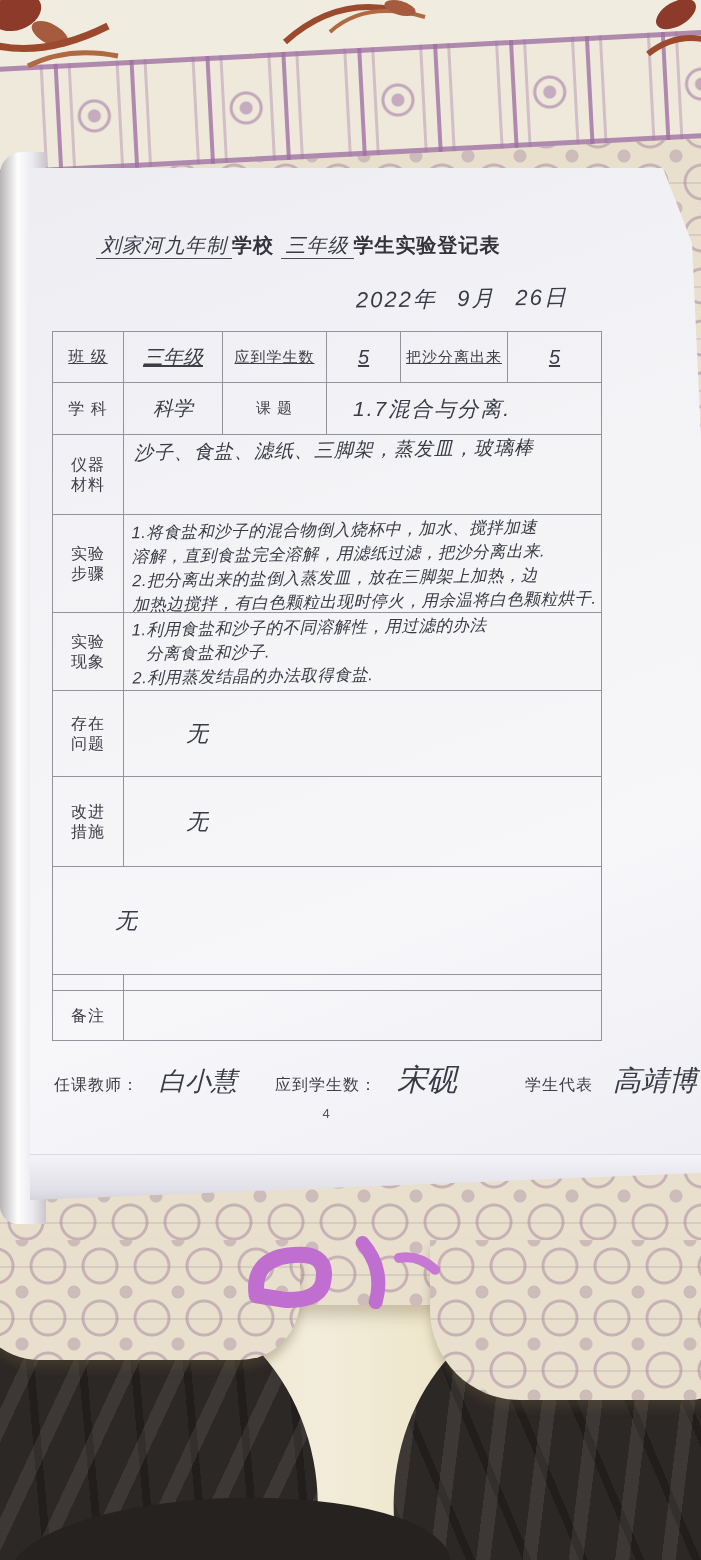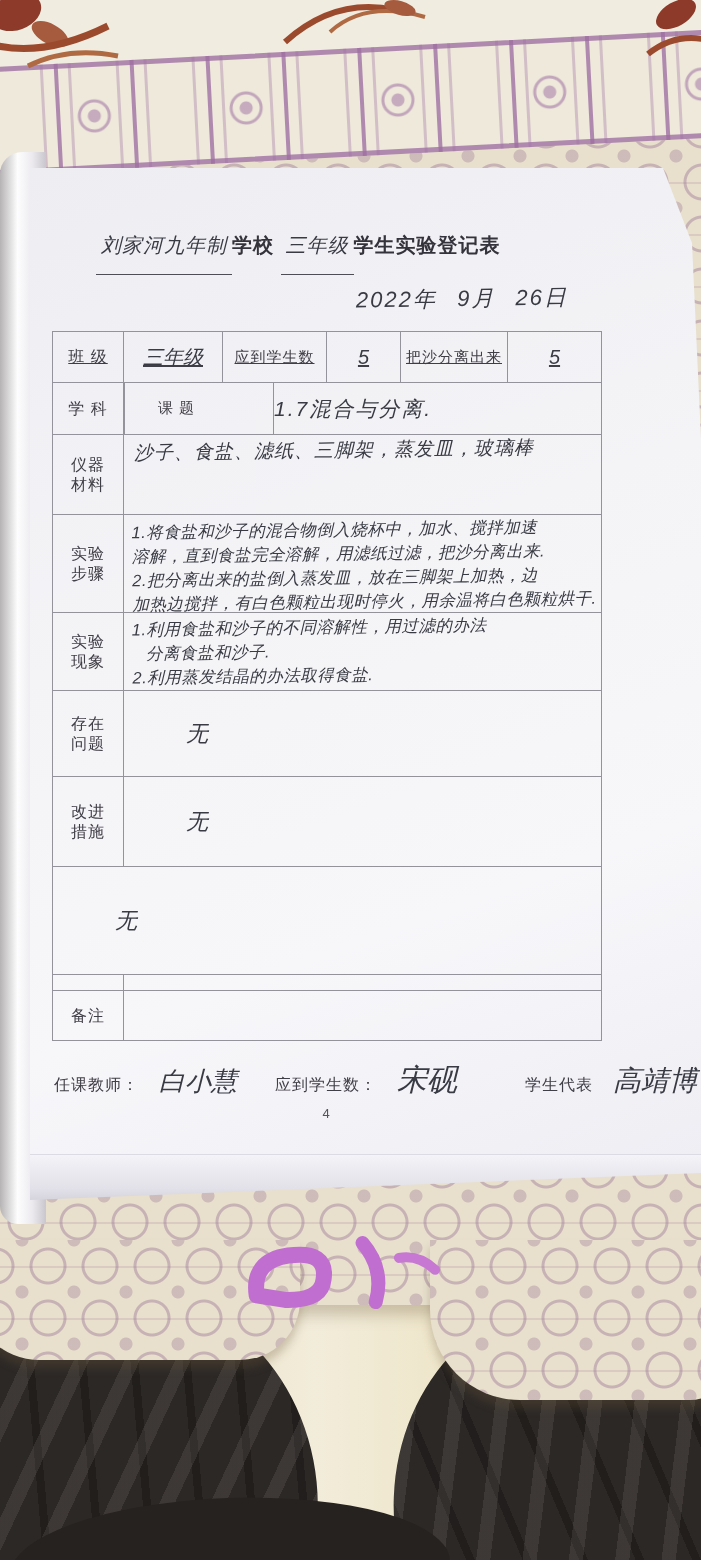--- a/index.html
+++ b/index.html
@@ -60,39 +60,39 @@
     background:linear-gradient(160deg,#eeedf2 0%,#f4f3f6 40%,#f7f6f9 70%,#eeedf3 100%);
     clip-path:polygon(0 0,633px 0,662px 75px,671px 270px,671px 1005px,0 1032px);
     filter:drop-shadow(0 8px 10px rgba(90,70,60,.30));}
   .pad-edge{position:absolute;left:0;bottom:0;width:100%;height:48px;
     background:linear-gradient(#f4f3f7 0%,#e2e1e9 70%,#d2d0da 100%);
     border-top:1px solid #dcdbe3;}
   
   .title-line{position:absolute;top:64px;left:66px;font-size:20px;font-weight:600;
     color:#34323a;letter-spacing:1px;white-space:nowrap;}
   .hand{font-style:italic;color:#383b44;font-weight:400;}
-  .u-hand{border-bottom:1.5px solid #4e4c55;padding:0 5px 18px;}
+  .u-hand{border-bottom:1.5px solid #4e4c55;padding:0 5px 2px;}
   .date-line{position:absolute;top:116px;left:326px;font-size:22px;letter-spacing:2px;word-spacing:12px;white-space:nowrap;}
   .tbl{position:absolute;left:22px;top:163px;width:548px;border:1px solid #94929b;}
   .trow{display:flex;border-top:1px solid #94929b;box-sizing:border-box;}
   .trow:first-child{border-top:none;text-decoration:underline;}
   .tlabel{flex:0 0 70px;width:70px;border-right:1px solid #94929b;display:flex;flex-direction:column;
     align-items:center;justify-content:center;font-size:16px;letter-spacing:1px;color:#403e46;line-height:20px;}
   .tcell{box-sizing:border-box;display:flex;align-items:center;}
   .bl{border-left:1px solid #94929b;}
   .small-label{font-size:15px;letter-spacing:1px;justify-content:center;color:#403e46;}
   .h50{height:50px}.h52{height:52px}.h80{height:80px}.h98{height:98px}
   .h78{height:78px}.h86{height:86px}.h90{height:90px}.h108{height:108px}.h16{height:16px}
   .grow{flex:1 1 auto;}
   .hand-block{transform:rotate(-0.8deg);}
   .equip-text{font-size:19px;padding:2px 4px 0 10px;align-self:flex-start;letter-spacing:1px;}
   .lines-block{font-size:16.5px;line-height:24px;padding:2px 2px 0 8px;align-self:flex-start;letter-spacing:.5px;}
   .none-val{font-size:22px;margin-left:62px;}
   .center-val{justify-content:center;font-size:20px;}
-  .topic-val{font-size:21px;letter-spacing:2px;margin-left:45px;}
+  .topic-val{font-size:21px;padding-left:26px;letter-spacing:2px;}
   .footer{position:absolute;top:892px;left:24px;width:560px;display:flex;align-items:baseline;white-space:nowrap;}
   .sig-label{font-size:16px;letter-spacing:1px;color:#403e46;}
   .sig-name{margin-left:20px;}
   .page-num{position:absolute;top:938px;left:22px;width:548px;text-align:center;font-size:13px;color:#55535b;}
 </style>
 </head>
 <body>
 
 <div class="floor"></div>
 <div class="leg leg-left"></div>
@@ -148,20 +148,21 @@
       <div class="tcell bl small-label" style="width:104px">应到学生数</div>
       <div class="tcell bl center-val hand" style="width:74px">5</div>
       <div class="tcell bl small-label" style="width:107px">把沙分离出来</div>
       <div class="tcell bl center-val hand grow">5</div>
     </div>
 
     <div class="trow h52">
       <div class="tlabel">
           <span>学 科</span>
         </div>
+      <div class="tcell center-val hand" style="width:98px">科学</div>
       <div class="tcell bl small-label" style="width:104px">课 题</div>
       <div class="tcell bl topic-val hand grow">1.7混合与分离.</div>
     </div>
 
     <div class="trow h80">
       <div class="tlabel">
         <span>仪器</span>
         <span>材料</span>
       </div>
       <div class="tcell grow equip-text hand hand-block">沙子、食盐、滤纸、三脚架，蒸发皿，玻璃棒</div>

